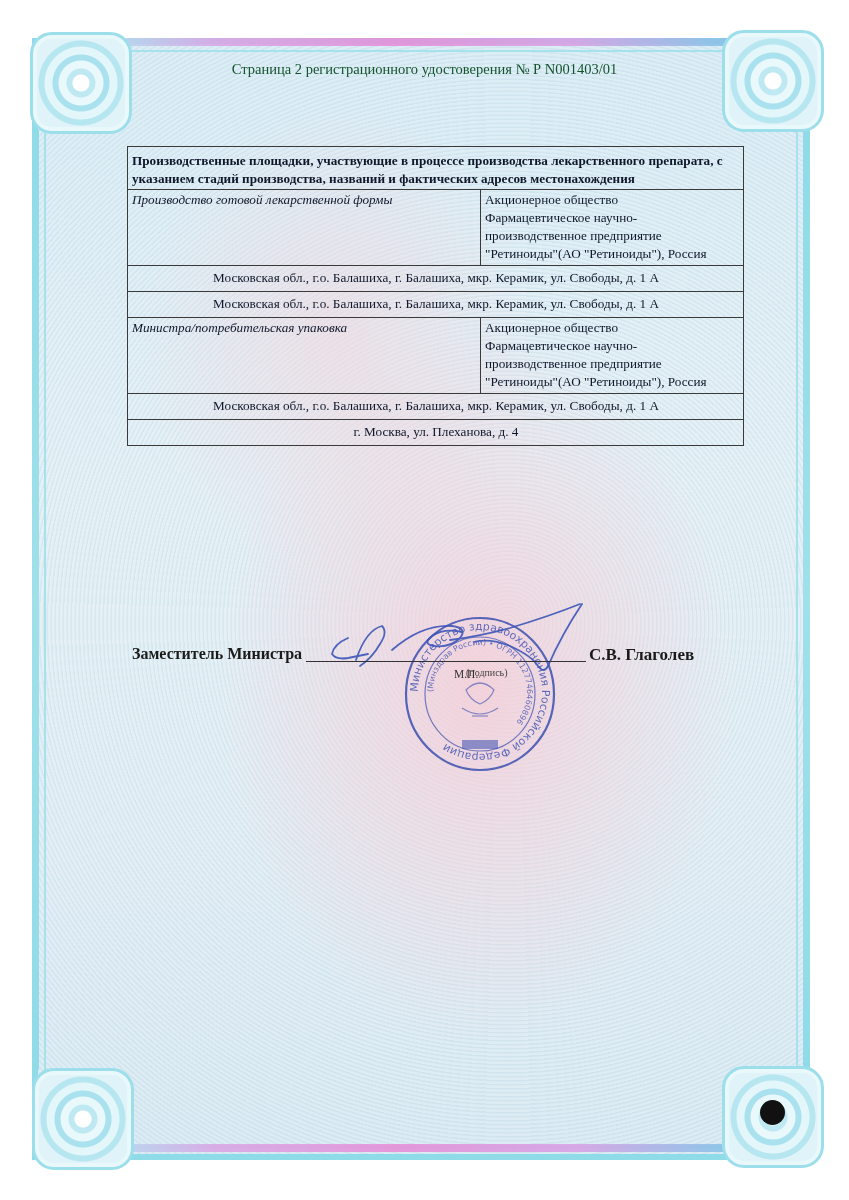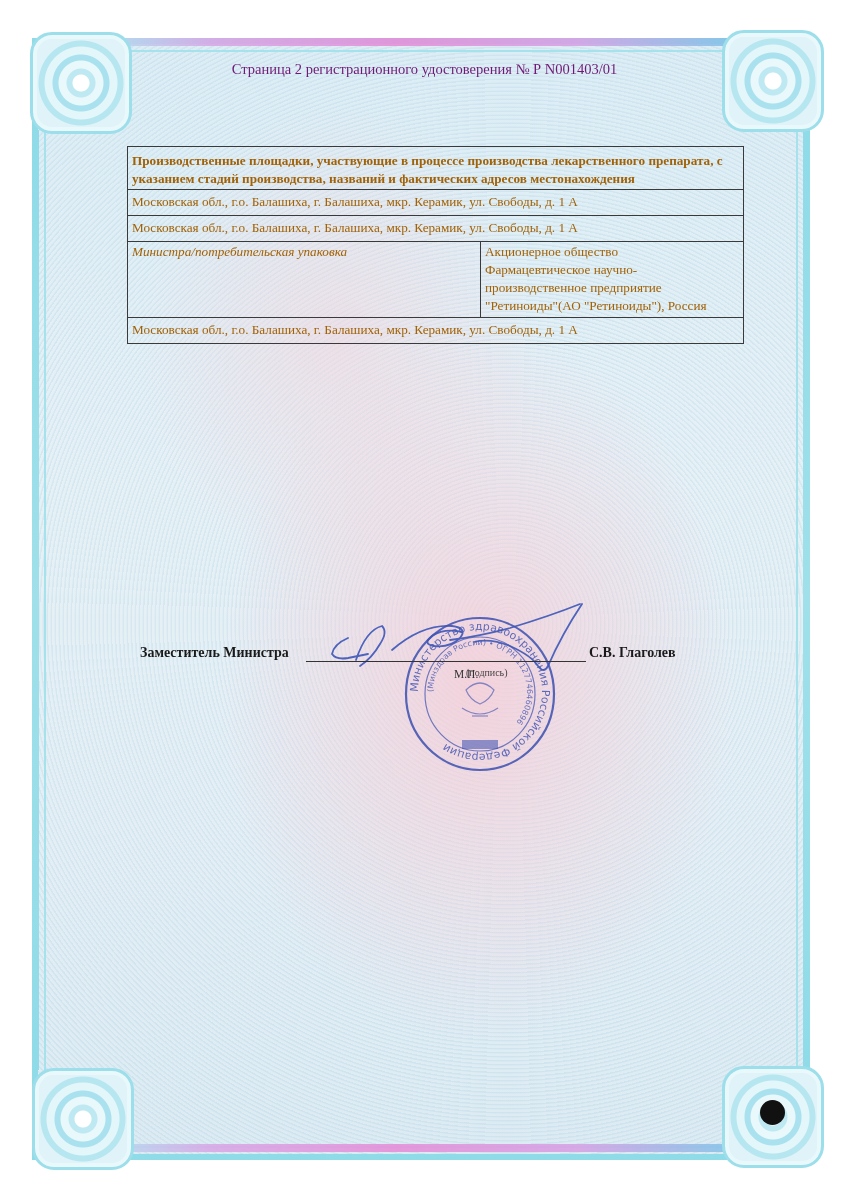--- a/index.html
+++ b/index.html
@@ -52,45 +52,45 @@
   .rosette.bl { left:32px; top:1068px; }
   .rosette.br { left:722px; top:1066px; }
 
   .punch-hole {
     position:absolute; left:760px; top:1100px; width:25px; height:25px;
     border-radius:50%; background:#111;
   }
 
   .page-header {
     position:absolute; left:0; top:61px; width:849px; text-align:center;
-    font-size:14.5px; color:#701a75;
+    font-size:14.5px; color:#14532d;
   }
 
   table.sites {
     position:absolute; left:127px; top:146px; width:617px;
     border-collapse:collapse; font-size:13.2px; line-height:18px;
-    color:#a16207;
+    color:#0f172a;
   }
   table.sites td {
     border:1px solid #3a3a3a; vertical-align:top;
     padding:1px 3px 2px 4px;
   }
   table.sites td.title-cell { font-weight:bold; padding-top:5px; padding-bottom:2px; line-height:17.5px; }
   table.sites td.stage { font-style:italic; width:345px; height:72px; }
   table.sites td.org { }
-  table.sites td.addr { height:20px; padding-top:3px; }
+  table.sites td.addr { height:20px; padding-top:3px;text-align:center; }
 
   .signature-block {
     position:absolute; left:128px; top:645px; width:600px; height:30px;
   }
   .sig-position {
-    position:absolute; left:12px; top:0; font-weight:bold; font-size:14px;text-align:center;
+    position:absolute; left:4px; top:0; font-weight:bold; font-size:16px;text-align:center;
   }
   .sig-name {
-    position:absolute; left:461px; top:0; font-weight:bold; font-size:14px;
+    position:absolute; left:461px; top:0; font-weight:bold; font-size:17px;
   }
   .sig-line {
     position:absolute; left:178px; top:16px; width:280px; height:1px; background:#333;
   }
   .sig-caption {
     position:absolute; left:466px; top:667px; font-size:10px; color:#444;
   }
   .seal-caption {
     position:absolute; left:454px; top:668px; font-size:11.5px; color:#333;
   }
@@ -118,20 +118,29 @@
 <div class="punch-hole"></div>
 
 <div class="page-header">Страница 2 регистрационного удостоверения № Р N001403/01</div>
 
 <table class="sites">
   <tbody>
       <tr>
     <td class="title-cell" colspan="2">Производственные площадки, участвующие в процессе производства лекарственного препарата, с указанием стадий производства, названий и фактических адресов местонахождения</td>
   </tr>
 
+  <tr>
+    <td class="stage">Производство готовой лекарственной формы</td>
+    <td class="org">
+      <div>Акционерное общество</div>
+      <div>Фармацевтическое научно-</div>
+      <div>производственное предприятие</div>
+      <div>"Ретиноиды"(АО "Ретиноиды"), Россия</div>
+    </td>
+  </tr>
   <tr>
     <td class="addr" colspan="2">Московская обл., г.о. Балашиха, г. Балашиха, мкр. Керамик, ул. Свободы, д. 1 А</td>
   </tr>
 
   <tr>
     <td class="addr" colspan="2">Московская обл., г.о. Балашиха, г. Балашиха, мкр. Керамик, ул. Свободы, д. 1 А</td>
   </tr>
 
   <tr>
     <td class="stage">Министра/потребительская упаковка</td>
@@ -139,20 +148,23 @@
       <div>Акционерное общество</div>
       <div>Фармацевтическое научно-</div>
       <div>производственное предприятие</div>
       <div>"Ретиноиды"(АО "Ретиноиды"), Россия</div>
     </td>
   </tr>
   <tr>
     <td class="addr" colspan="2">Московская обл., г.о. Балашиха, г. Балашиха, мкр. Керамик, ул. Свободы, д. 1 А</td>
   </tr>
 
+  <tr>
+    <td class="addr" colspan="2">г. Москва, ул. Плеханова, д. 4</td>
+  </tr>
 </tbody>
   </table>
 
 <svg class="stamp" viewBox="0 0 160 160">
   <defs>
     <path id="stampArc" d="M 80,80 m -62,0 a 62,62 0 1,1 124,0 a 62,62 0 1,1 -124,0"></path>
     <path id="stampArcInner" d="M 80,80 m -47,0 a 47,47 0 1,1 94,0 a 47,47 0 1,1 -94,0"></path>
   </defs>
   <ellipse cx="80" cy="82" rx="74" ry="76" fill="none" stroke="#3b4fb0" stroke-width="2.2" opacity="0.85"></ellipse>
   <ellipse cx="80" cy="82" rx="55" ry="57" fill="none" stroke="#3b4fb0" stroke-width="1.2" opacity="0.7"></ellipse>

